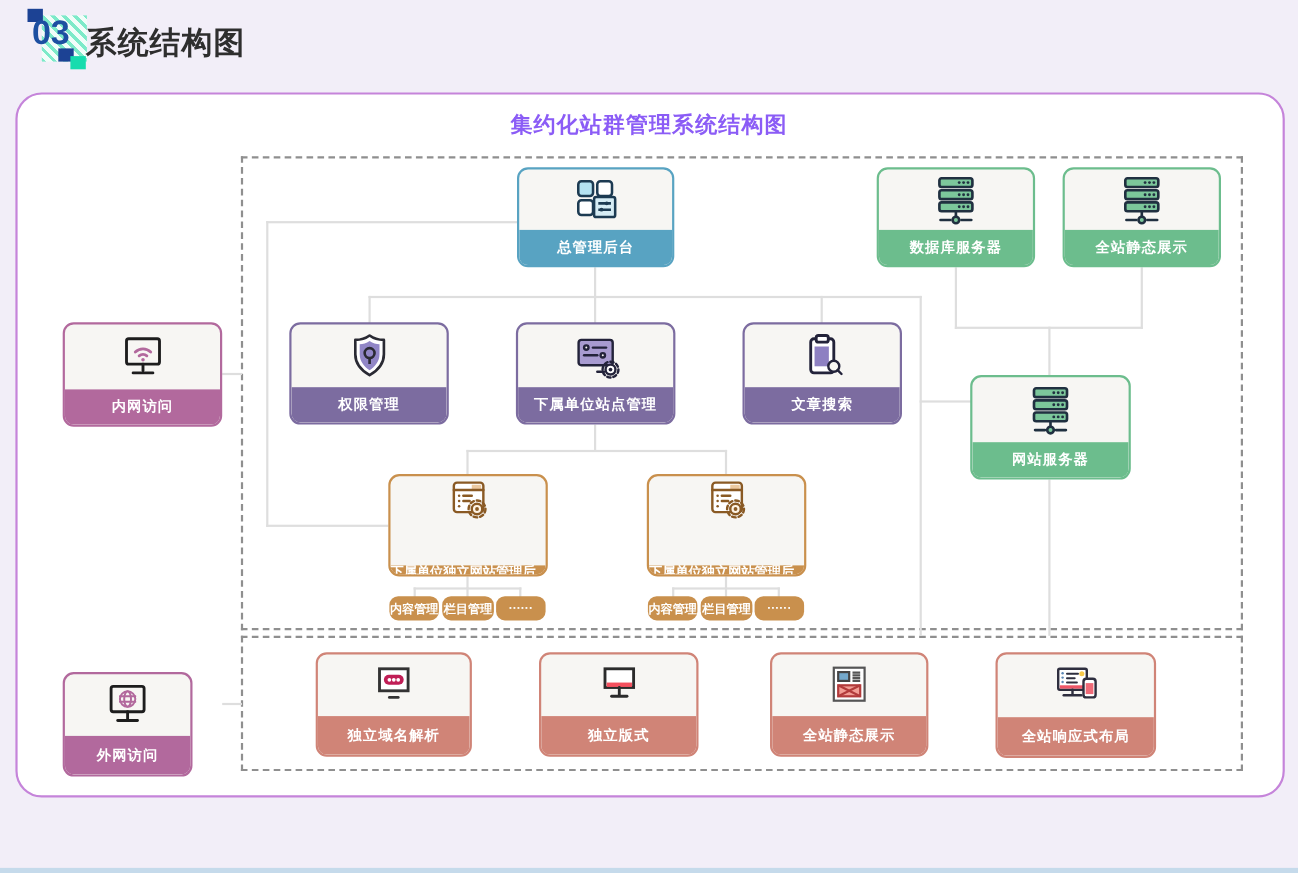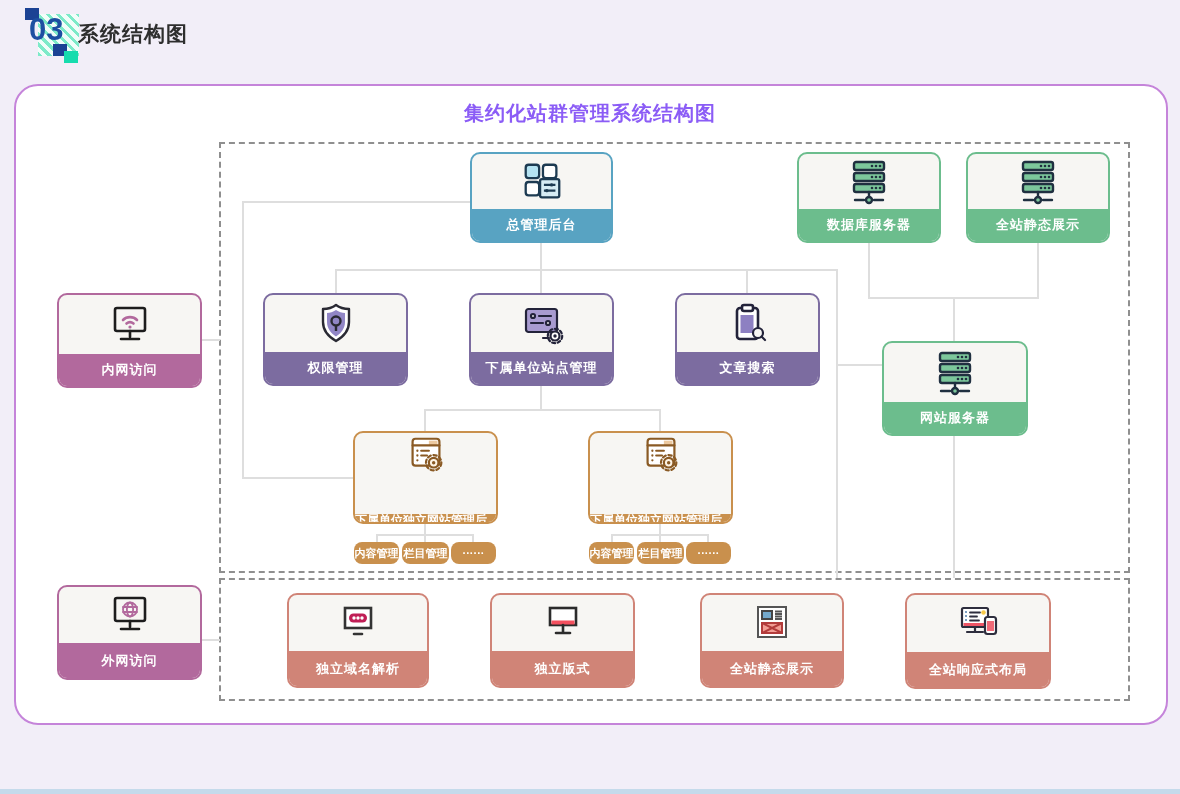--- a/index.html
+++ b/index.html
@@ -10,21 +10,21 @@
   }
   .abs{position:absolute;}
   
   .badge-hatch{left:38px;top:14px;width:41px;height:42px;
     background:repeating-linear-gradient(45deg,#7deac9 0 3px,#f1fdf9 3px 7px);}
   .badge-sq{width:14px;height:12px;}
   .sq-tl{left:25px;top:8px;background:var(--navy);}
   .sq-br{left:53px;top:44px;background:var(--navy);}
   .sq-teal{left:64px;top:51px;background:var(--header-accent);}
   .badge-num{left:29px;top:12px;font-size:31px;font-weight:bold;color:var(--header-number);}
-  .header-title{left:78px;top:20px;font-size:21px;font-weight:bold;color:#2e2e2e;letter-spacing:1px;}
+  .header-title{left:78px;top:20px;font-size:28px;font-weight:bold;color:#2e2e2e;letter-spacing:1px;}
   
   .card{left:14px;top:84px;width:1150px;height:637px;background:#ffffff;
     border:2px solid var(--card-border);border-radius:24px;}
   .diagram-title{left:14px;top:100px;width:1152px;text-align:center;
     font-size:20px;font-weight:bold;color:#8b5cf6;letter-spacing:1px;}
   .dashed-zone{border:2px dashed #8f8f8f;}
   .zone-top{left:219px;top:142px;width:907px;height:427px;}
   .zone-bottom{left:219px;top:578px;width:907px;height:119px;}
   
   .cline{position:absolute;background:var(--connector);}
@@ -282,21 +282,21 @@
   <div class="bar">下属单位独立网站管理后台</div>
 </div>
 
 <div class="tag" style="left:354px;top:542px;width:45px">内容管理</div>
 <div class="tag" style="left:402px;top:542px;width:47px">栏目管理</div>
 <div class="tag" style="left:451px;top:542px;width:45px">······</div>
 <div class="tag" style="left:589px;top:542px;width:45px">内容管理</div>
 <div class="tag" style="left:637px;top:542px;width:47px">栏目管理</div>
 <div class="tag" style="left:686px;top:542px;width:45px">······</div>
 
-<div class="node pink" style="left:57px;top:585px;width:145px;height:95px">
+<div class="node pink" style="left:57px;top:611px;width:118px;height:95px">
   <div class="icon-area">
     <svg viewBox="0 0 48 48" width="48" height="48" fill="none" stroke="#1d1d1d" stroke-width="2.6" stroke-linecap="round">
       <rect x="9" y="7" width="30" height="23" rx="2"></rect>
       <g stroke="#b2699d" stroke-width="1.8">
         <circle cx="24" cy="18.5" r="7"></circle>
         <ellipse cx="24" cy="18.5" rx="3.1" ry="7"></ellipse>
         <line x1="17" y1="16" x2="31" y2="16"></line>
         <line x1="17" y1="21" x2="31" y2="21"></line>
       </g>
       <line x1="24" y1="30" x2="24" y2="36"></line>

